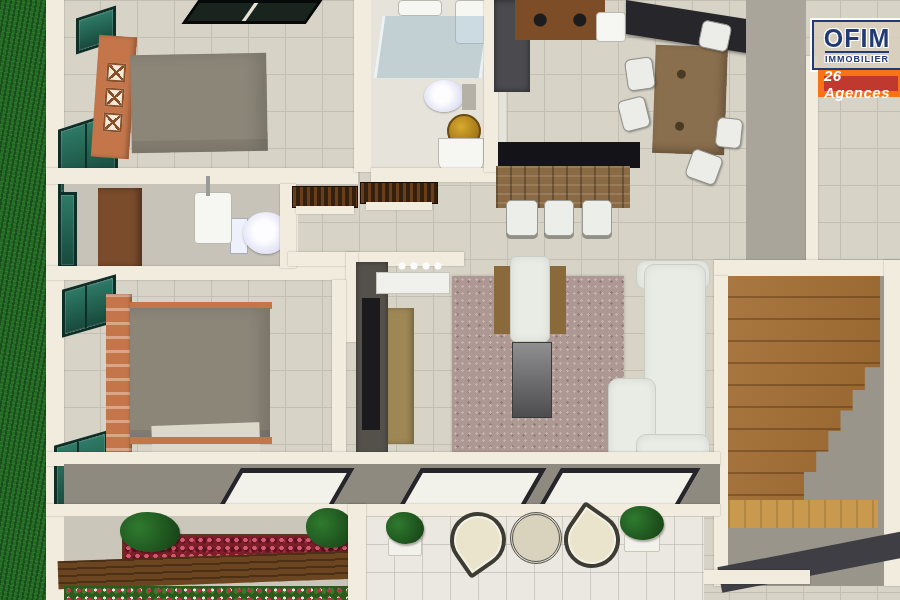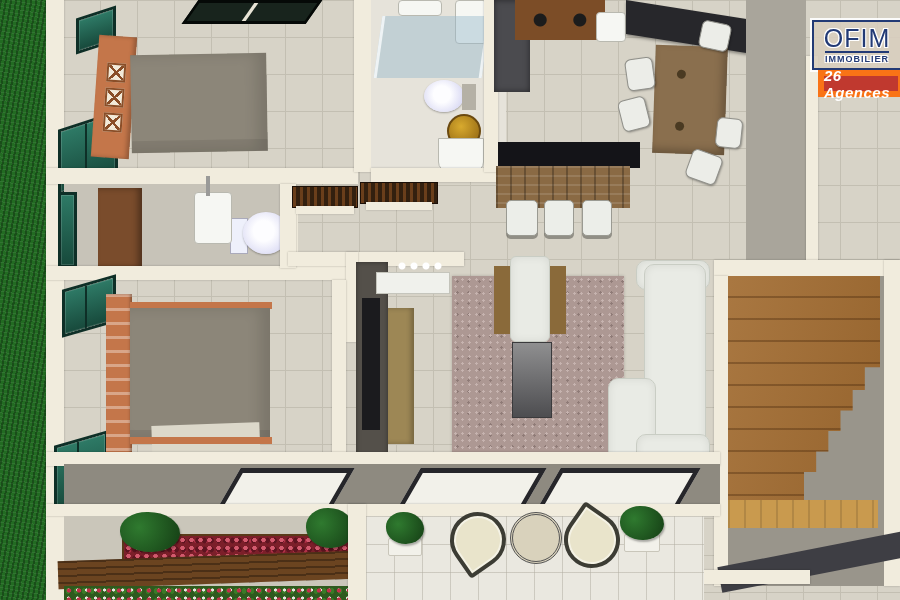--- a/index.html
+++ b/index.html
@@ -120,21 +120,21 @@
                          radial-gradient(#3a7b28 2px,transparent 2.6px);
         background-size:10px 9px,9px 8px,8px 10px;}
   .iron-chair{border:4px solid var(--iron);border-radius:50% 50% 50% 4px;background:var(--cream);
         box-shadow:inset 0 0 0 2px rgba(255,255,255,.5);}
   .round-table{border:3px double #555;border-radius:50%;background:#d9d2bc;}
 
   
   .logo-box{background:rgba(216,206,190,.88);border:2px solid var(--logo-blue);
         box-shadow:0 0 0 2px rgba(255,255,255,.9);display:flex;flex-direction:column;
         align-items:center;justify-content:center;}
-  .logo-brand{font-weight:400;font-size:25px;line-height:24px;color:var(--logo-blue);letter-spacing:1px;
+  .logo-brand{font-weight:700;font-size:25px;line-height:24px;color:var(--logo-blue);letter-spacing:1px;
         text-shadow:-1px -1px 0 #fff,1px -1px 0 #fff,-1px 1px 0 #fff,1px 1px 0 #fff;}
   .logo-sub{font-weight:700;font-size:9px;color:var(--logo-blue);letter-spacing:1px;
         border-top:2px solid var(--logo-blue);padding-top:1px;margin-top:1px;
         text-shadow:-1px -1px 0 #fff,1px -1px 0 #fff,-1px 1px 0 #fff,1px 1px 0 #fff;}
   .logo-badge{background:var(--logo-red);border:6px solid #f97316;color:#fff;font-weight:700;
         font-size:15px;display:flex;align-items:center;justify-content:center;letter-spacing:.5px;font-style:italic;}
 </style>
 </head>
 <body>
 

